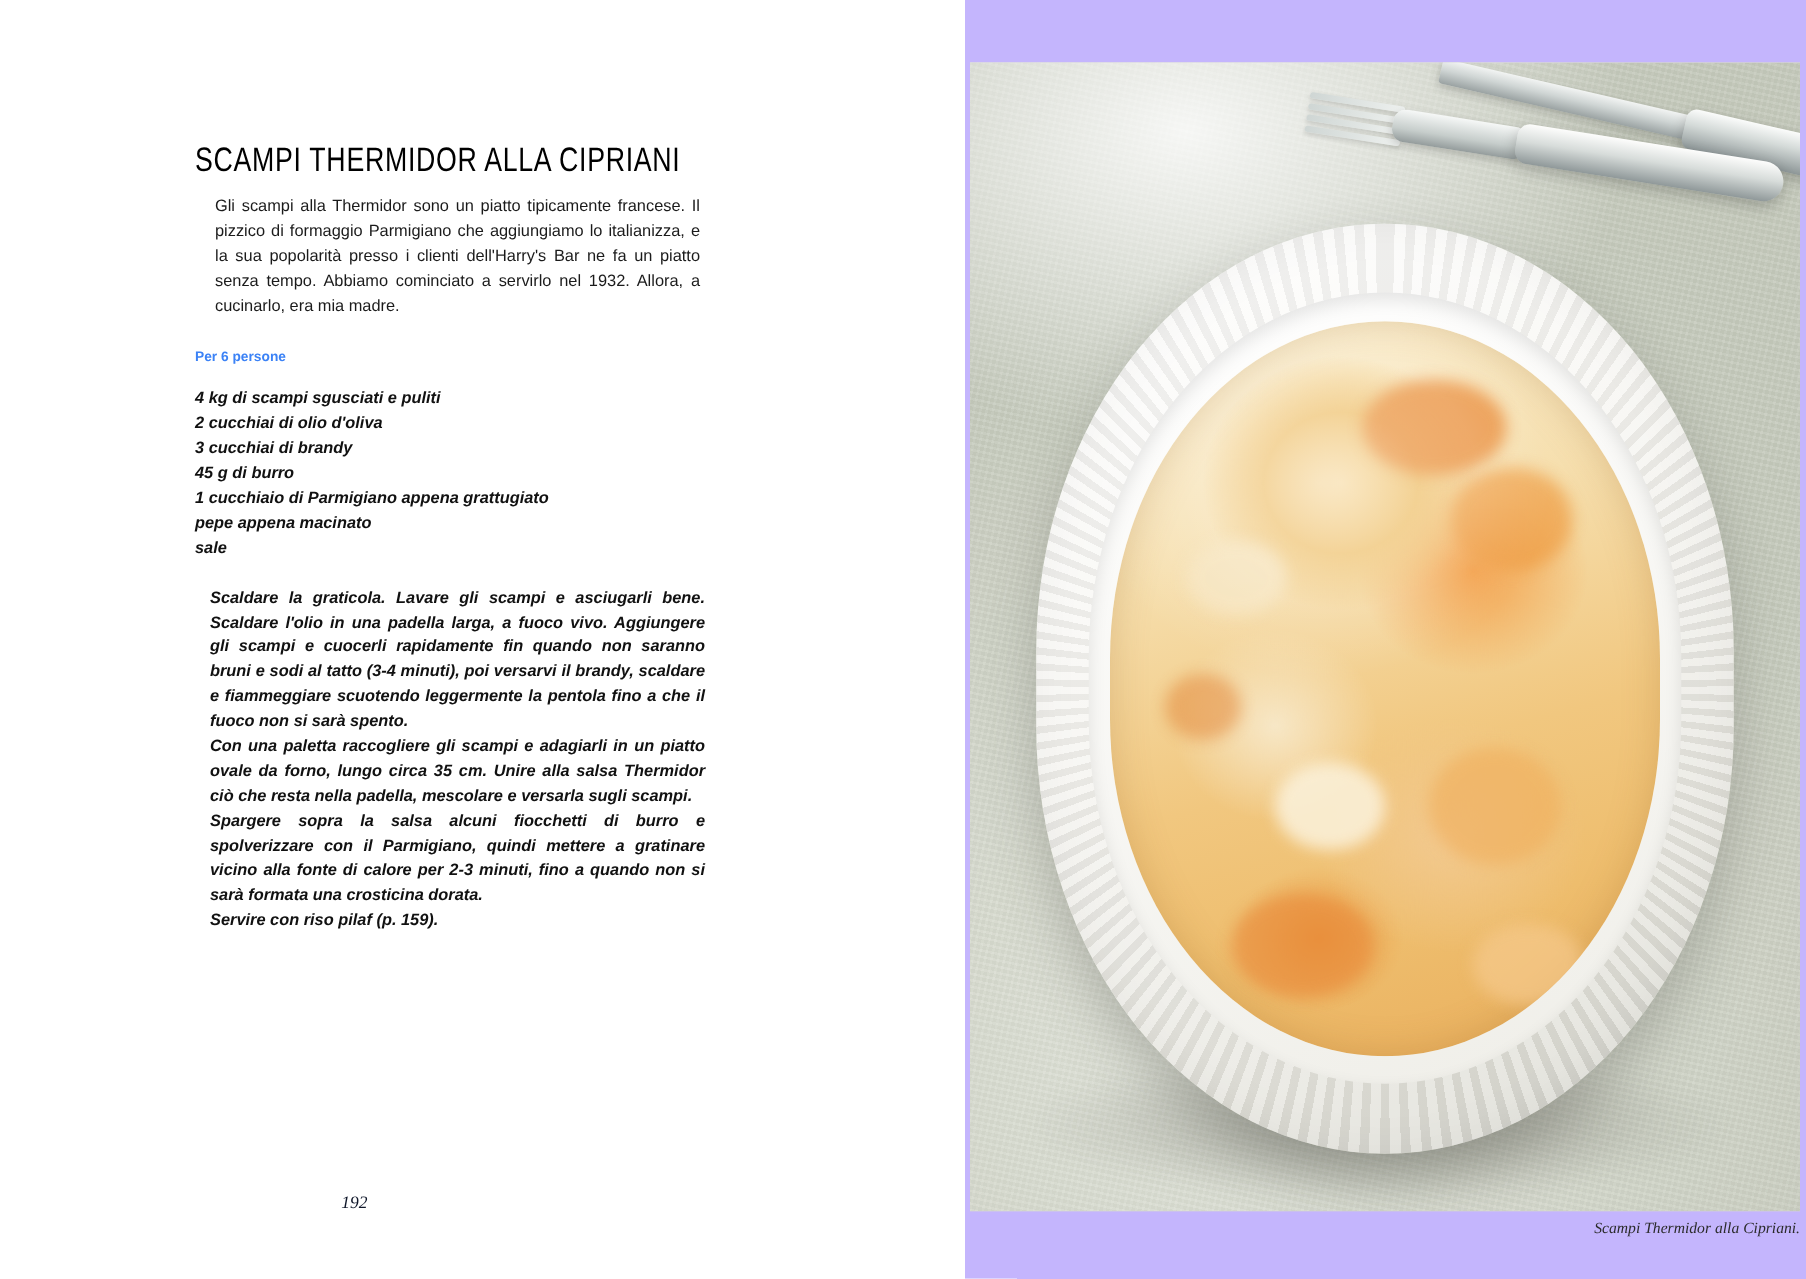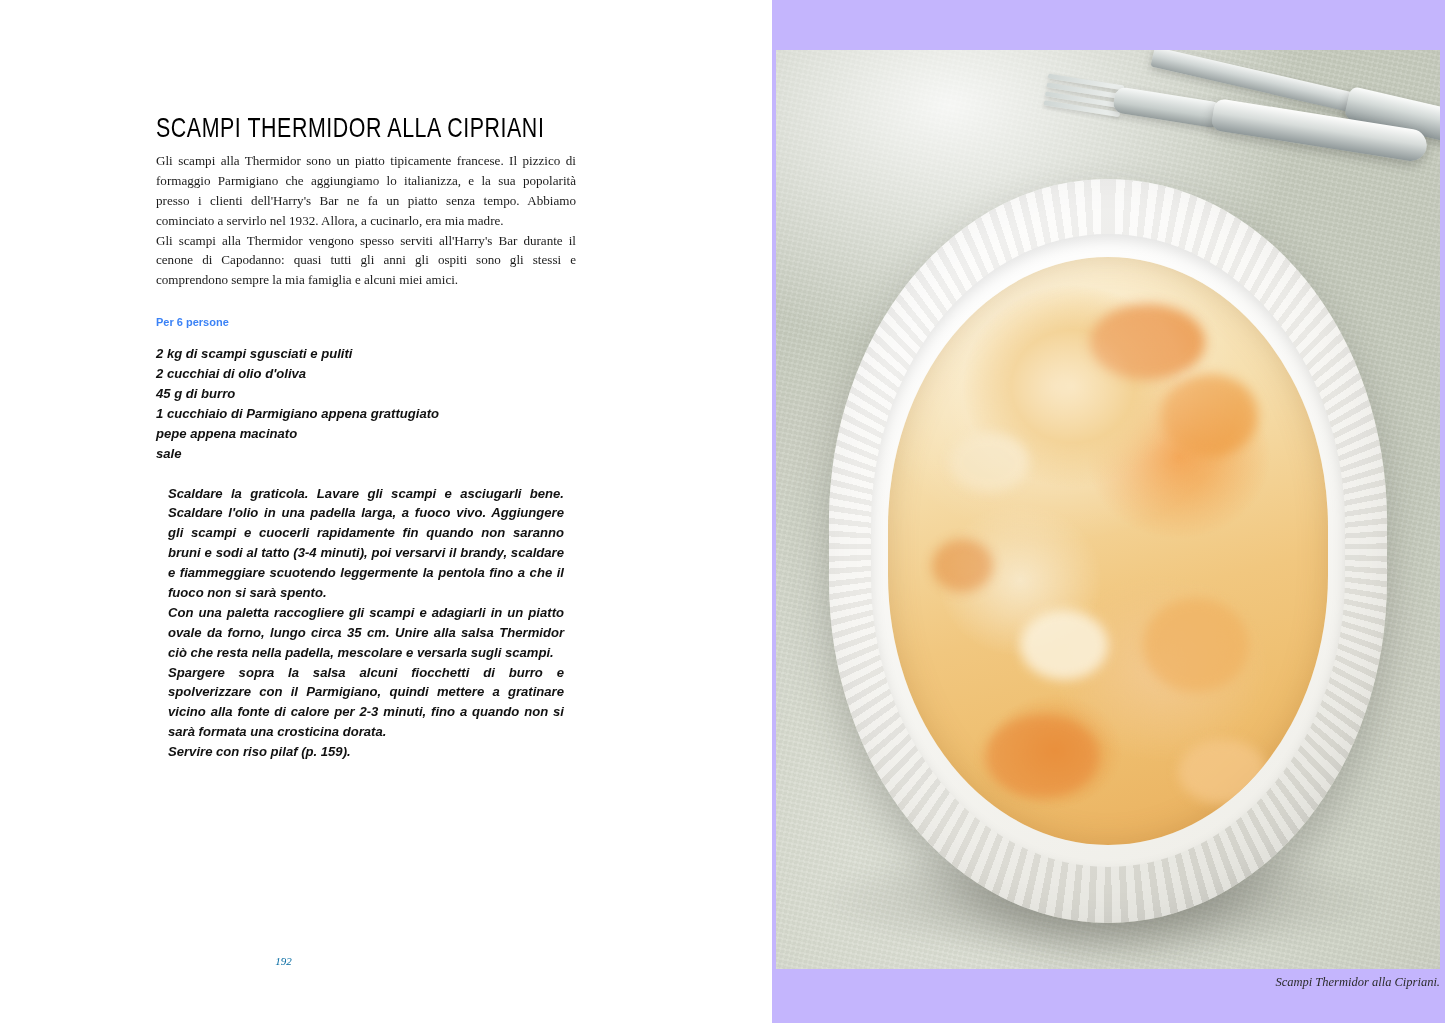--- a/index.html
+++ b/index.html
@@ -49,22 +49,21 @@
     white-space: nowrap;
   }
   .intro {
     font-size: 13.1px;
     line-height: 1.52;
     text-align: justify;
     color: #1b1b1b;
     margin: 0;
   }
   .intro p {
-    margin: 0;
-    font-family: Liberation Serif, serif;
+    margin: 16px;
   }
   .serves {
     font-size: 11px;
     font-weight: bold;
     margin: 26px 0 16px 0;
     color: #3b82f6;
   }
   .ingredients {
     font-size: 13.1px;
     font-style: italic;
@@ -89,22 +88,22 @@
     margin: 0;
   }
   .folio {
     position: absolute;
     left: 0;
     top: 955px;
     width: 772px;
     text-align: center;
     font-family: "Liberation Serif", serif;
     font-style: italic;
-    font-size: 11px;
-    color: #0369a1;
+    font-size: 14px;
+    color: #0f172a;
   }
   .folio span { margin-left: -205px; }
 
   
   .page-right {
     position: absolute;
     left: 772px;
     top: 0;
     width: 673px;
     height: 1023px;
@@ -309,28 +308,28 @@
 <div class="spread">
 
   <div class="page-left">
 
     <div class="recipe-block">
 
       <h1 class="recipe-title">SCAMPI THERMIDOR ALLA CIPRIANI</h1>
 
       <div class="intro">
         <p>Gli scampi alla Thermidor sono un piatto tipicamente francese. Il pizzico di formaggio Parmigiano che aggiungiamo lo italianizza, e la sua popolarità presso i clienti dell'Harry's Bar ne fa un piatto senza tempo. Abbiamo cominciato a servirlo nel 1932. Allora, a cucinarlo, era mia madre.</p>
-        <p>Gli scampi alla Thermidor vengono spesso serviti all'Harry's Bar durante il cenone di Capodanno: quasi tutti gli anni gli ospiti sono gli stessi e comprendono sempre la mia famiglia e alcuni miei amici.</p>
       </div>
 
       <div class="serves">Per 6 persone</div>
 
       <div class="ingredients">
-        <div>2 kg di scampi sgusciati e puliti</div>
+        <div>4 kg di scampi sgusciati e puliti</div>
         <div>2 cucchiai di olio d'oliva</div>
+        <div>3 cucchiai di brandy</div>
         <div>45 g di burro</div>
         <div>1 cucchiaio di Parmigiano appena grattugiato</div>
         <div>pepe appena macinato</div>
         <div>sale</div>
       </div>
 
       <div class="method">
         <p>Scaldare la graticola. Lavare gli scampi e asciugarli bene. Scaldare l'olio in una padella larga, a fuoco vivo. Aggiungere gli scampi e cuocerli rapidamente fin quando non saranno bruni e sodi al tatto (3-4 minuti), poi versarvi il brandy, scaldare e fiammeggiare scuotendo leggermente la pentola fino a che il fuoco non si sarà spento.</p>
         <p>Con una paletta raccogliere gli scampi e adagiarli in un piatto ovale da forno, lungo circa 35 cm. Unire alla salsa Thermidor ciò che resta nella padella, mescolare e versarla sugli scampi.</p>
         <p>Spargere sopra la salsa alcuni fiocchetti di burro e spolverizzare con il Parmigiano, quindi mettere a gratinare vicino alla fonte di calore per 2-3 minuti, fino a quando non si sarà formata una crosticina dorata.</p>

